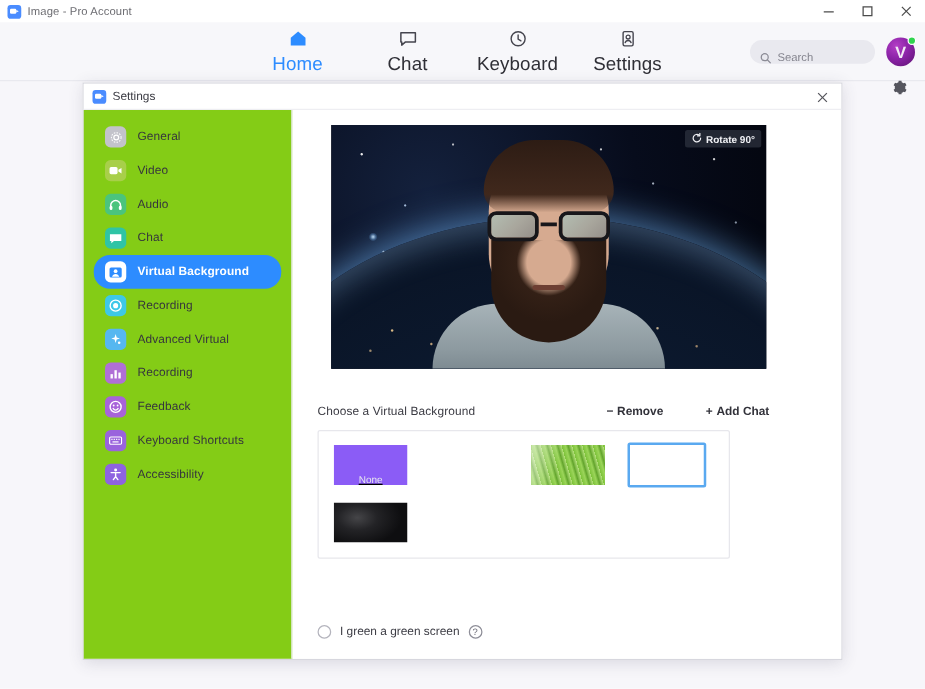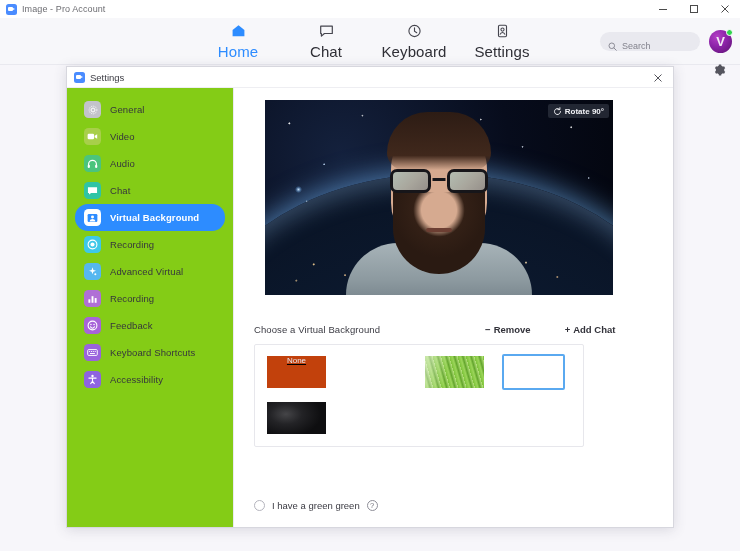--- a/index.html
+++ b/index.html
@@ -490,23 +490,23 @@
     flex: none;
   }
   .thumb.selected { border-color: #5aa9f0; }
   .thumb-inner {
     position: absolute;
     inset: 0;
     overflow: hidden;
   }
 
   .tn-none {
-    background: #c2410c;
-    display: flex;
-    align-items: flex-start;
+    background: #8b5cf6;
+    display: flex;
+    align-items: flex-end;
     justify-content: center;
     text-decoration: underline;
   }
   .tn-none-label {
     font-size: 8px;
     color: #e6e6ee;
   }
   .tn-bridge {
     background:
       linear-gradient(180deg, #f2b977 0%, #d9c6b4 26%, #9fb6c4 50%, #8fa9bb 72%, #6d7f8c 100%);
@@ -899,19 +899,19 @@
         </div>
 
         <div class="thumb">
           <div class="thumb-inner tn-dark"></div>
         </div>
 
       </div>
 
       <div class="green-row">
         <span class="gs-checkbox"></span>
-        <span class="gs-label">I have a green green</span>
+        <span class="gs-label">I green a green screen</span>
         <span class="gs-help">?</span>
       </div>
 
     </div>
   </div>
 </div>
 
 </body></html>

